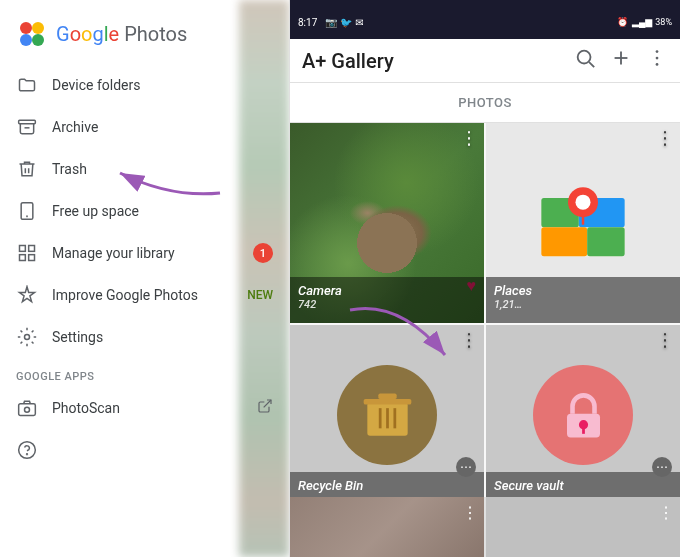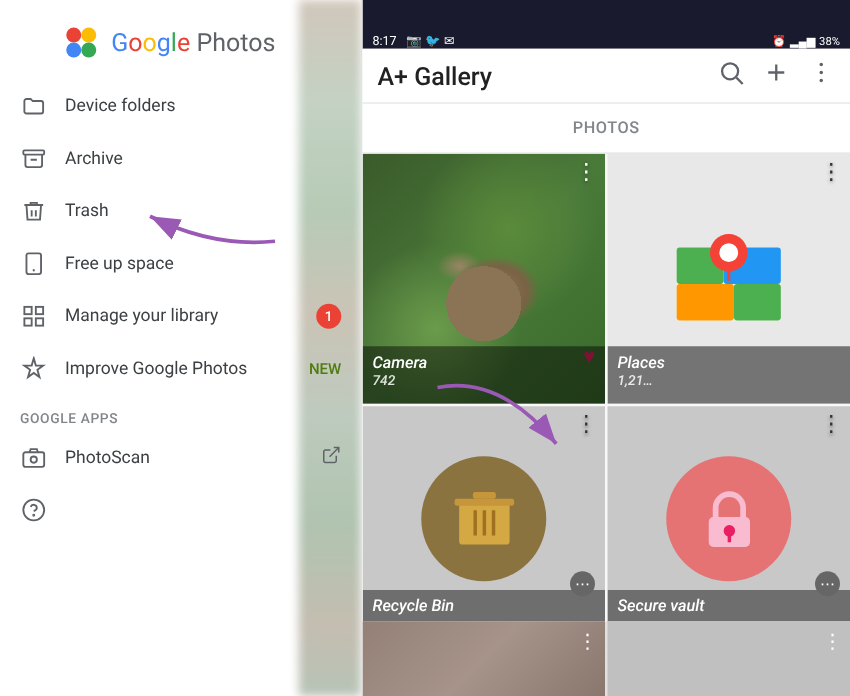--- a/index.html
+++ b/index.html
@@ -22,21 +22,20 @@
       border-right: 1px solid #e0e0e0;
       position: relative;
       overflow: hidden;
     }
 
     .google-photos-logo {
       padding: 18px 16px 14px 16px;
       display: flex;
       align-items: center;
       gap: 8px;
-      margin-left: 33px;
     }
 
     .logo-icon {
       width: 32px;
       height: 32px;
     }
 
     .menu-item {
       display: flex;
       align-items: center;
@@ -119,22 +118,22 @@
       flex-direction: column;
       overflow: hidden;
     }
 
     
     .status-bar {
       background: #1a1a2e;
       color: #fff;
       height: 39px;
       display: flex;
-      align-items: flex-end;
-      padding: 0 8px;
+      align-items: flex-start;
+      padding: 17px 8px;
       font-size: 10px;
       justify-content: space-between;
     }
 
     .status-left {
       display: flex;
       align-items: center;
       gap: 4px;
     }
 
@@ -440,20 +439,29 @@
   <div class="menu-item">
     <span class="menu-icon">
       <svg width="20" height="20" viewBox="0 0 24 24" fill="none" stroke="#5f6368" stroke-width="1.8">
         <path d="M12 2l2 7h7l-5.5 4 2 7L12 16l-5.5 4 2-7L3 9h7z"></path>
       </svg>
     </span>
     <span class="menu-label">Improve Google Photos</span>
     <span class="new-badge">NEW</span>
   </div>
 
+  <div class="menu-item">
+    <span class="menu-icon">
+      <svg width="20" height="20" viewBox="0 0 24 24" fill="none" stroke="#5f6368" stroke-width="1.8">
+        <circle cx="12" cy="12" r="3"></circle>
+        <path d="M12 1v3M12 20v3M4.22 4.22l2.12 2.12M17.66 17.66l2.12 2.12M1 12h3M20 12h3M4.22 19.78l2.12-2.12M17.66 6.34l2.12-2.12"></path>
+      </svg>
+    </span>
+    <span class="menu-label">Settings</span>
+  </div>
 
   <div class="section-label">GOOGLE APPS</div>
 
   <div class="menu-item">
     <span class="menu-icon">
       <svg width="20" height="20" viewBox="0 0 24 24" fill="none" stroke="#5f6368" stroke-width="1.8">
         <rect x="2" y="7" width="20" height="14" rx="2"></rect>
         <circle cx="12" cy="14" r="3"></circle>
         <path d="M16 7l-1-3H9L8 7"></path>
       </svg>

